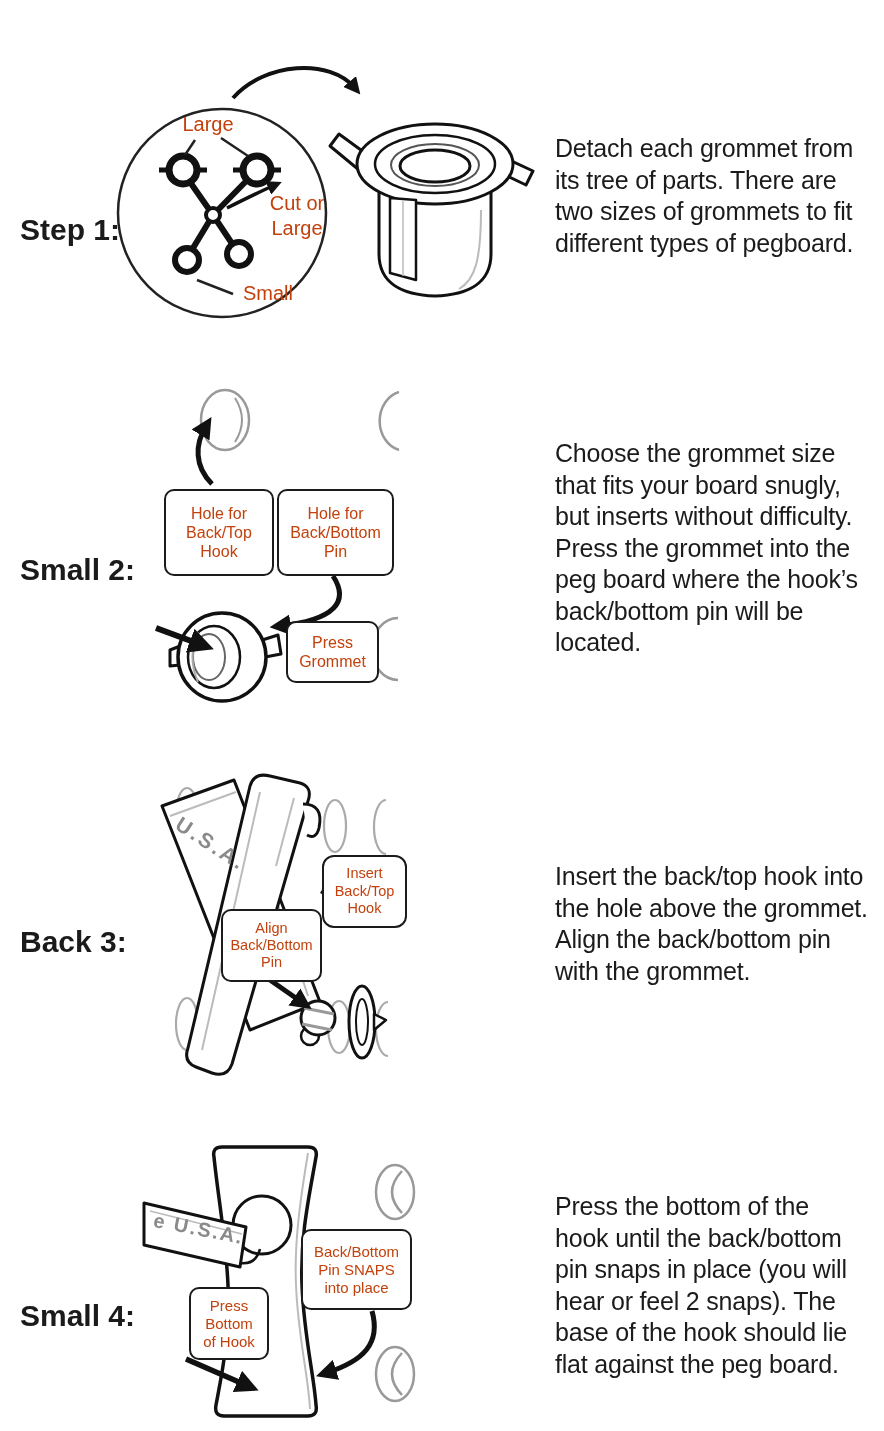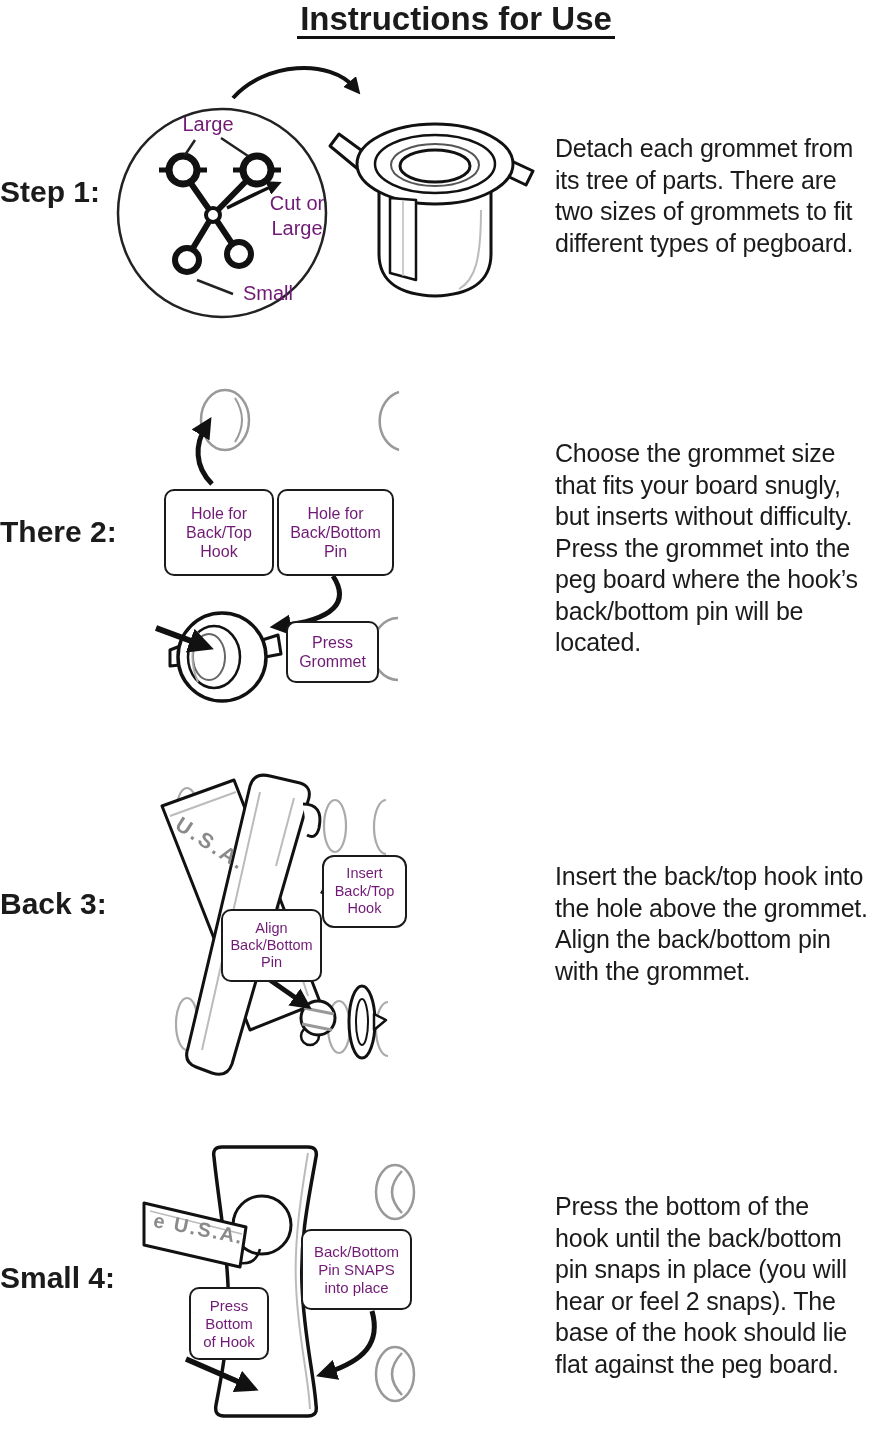--- a/index.html
+++ b/index.html
@@ -1,32 +1,32 @@
 <!DOCTYPE html>
 <html><head>
 <meta charset="utf-8">
 <style>
   html,body{margin:0;padding:0;background:#fff;}
   .page{position:relative;width:884px;height:1431px;background:#fff;overflow:hidden;
         font-family:"Liberation Sans",sans-serif;color:#1b1b1b;}
   .title-wrap{position:absolute;left:28px;top:2px;width:856px;text-align:center;}
   .title-text{display:inline-block;font-size:33px;font-weight:bold;line-height:33px;
         border-bottom:3px solid #111;padding:0 3px 1px 3px;}
-  .step-label{position:absolute;left:0;font-size:30px;font-weight:bold;line-height:40px;}
+  .step-label{position:absolute;left:20px;font-size:30px;font-weight:bold;line-height:40px;margin-top:38px;}
   .lbl1{top:172px}.lbl2{top:512px}.lbl3{top:884px}.lbl4{top:1258px}
   .desc{position:absolute;left:555px;width:338px;font-size:25px;line-height:31.5px;
         letter-spacing:-0.2px;white-space:pre-line;}
   .desc1{top:133px}.desc2{top:438px}.desc3{top:861px}.desc4{top:1191px}
   .illus{position:absolute;}
   .illus svg{position:absolute;left:0;top:0;overflow:visible;}
   .illus1{left:105px;top:58px;width:420px;height:280px;}
   .illus2{left:150px;top:372px;width:384px;height:330px;}
   .illus3{left:170px;top:772px;width:250px;height:315px;}
   .illus4{left:150px;top:1145px;width:320px;height:285px;}
-  .callout{position:absolute;white-space:pre-line;text-align:center;color:#701a75;}
+  .callout{position:absolute;white-space:pre-line;text-align:center;color:#c2410c;}
   .boxed{border:2.5px solid #1b1b1b;border-radius:10px;background:#fff;
         display:flex;align-items:center;justify-content:center;}
   
   .c-large{left:68px;top:55px;width:70px;font-size:20px;line-height:23px;}
   .c-cut{left:156px;top:133px;width:72px;font-size:20px;line-height:25px;}
   .c-small{left:126px;top:224px;width:74px;font-size:20px;line-height:23px;}
   
   .c-holehook{left:14px;top:117px;width:106px;height:83px;font-size:16px;line-height:19px;}
   .c-holepin{left:127px;top:117px;width:113px;height:83px;font-size:16px;line-height:19px;}
   .c-pressgrommet{left:136px;top:249px;width:89px;height:58px;font-size:16px;line-height:19px;}
@@ -39,23 +39,20 @@
   .c-pinsnaps{left:151px;top:84px;width:107px;height:77px;font-size:15px;line-height:18px;}
   .c-pressbottom{left:39px;top:142px;width:76px;height:69px;font-size:15px;line-height:18px;}
   .c-usa4{left:6px;top:64px;font-size:20px;font-weight:bold;letter-spacing:2px;color:#8a8a8a;
         transform:rotate(11deg);transform-origin:left top;white-space:nowrap;}
 </style>
 </head>
 <body>
 
 <div class="page">
 
-  <div class="title-wrap">
-    <span class="title-text">Instructions for Use</span>
-  </div>
 
   <div class="step-label lbl1">Step 1:</div>
   <div class="illus illus1">
     <svg width="420" height="280" viewBox="0 0 420 280">
       <defs>
         <marker id="ah1" viewBox="0 0 10 10" refX="5" refY="5" markerWidth="4.2" markerHeight="4.2" orient="auto">
           <path d="M0,0 L10,5 L0,10 Z" fill="#111"></path>
         </marker>
       </defs>
       <g fill="none" stroke="#111">
@@ -90,21 +87,21 @@
     <div class="callout c-large">Large</div>
     <div class="callout c-cut">Cut or
 Large</div>
     <div class="callout c-small">Small</div>
   </div>
   <div class="desc desc1">Detach each grommet from
 its tree of parts. There are
 two sizes of grommets to fit
 different types of pegboard.</div>
 
-  <div class="step-label lbl2">There 2:</div>
+  <div class="step-label lbl2">Small 2:</div>
   <div class="illus illus2">
     <svg width="384" height="330" viewBox="0 0 384 330">
       <defs>
         <marker id="ah2" viewBox="0 0 10 10" refX="5" refY="5" markerWidth="4.2" markerHeight="4.2" orient="auto">
           <path d="M0,0 L10,5 L0,10 Z" fill="#111"></path>
         </marker>
       </defs>
       <g fill="none" stroke="#999">
         <ellipse cx="75" cy="48" rx="24" ry="30" fill="#fff" stroke-width="2.5"></ellipse>
         <path d="M85,26 Q99,48 85,70" stroke-width="2"></path>

